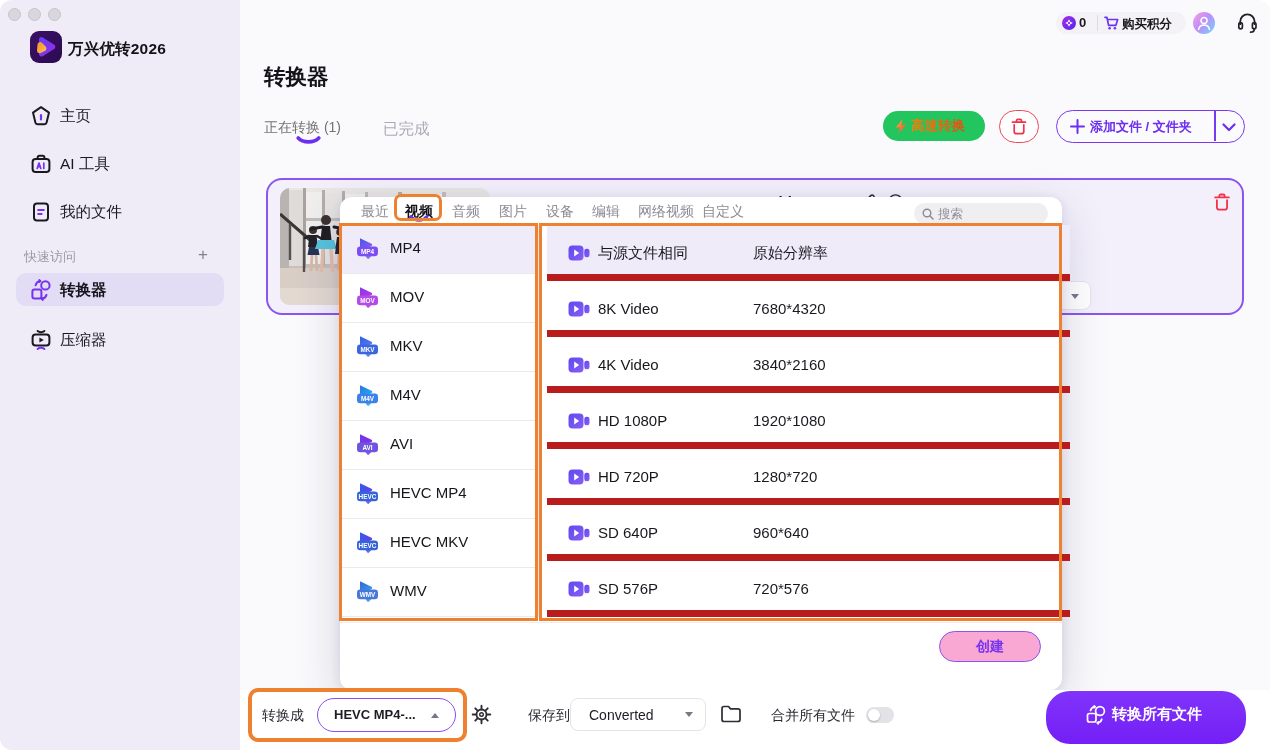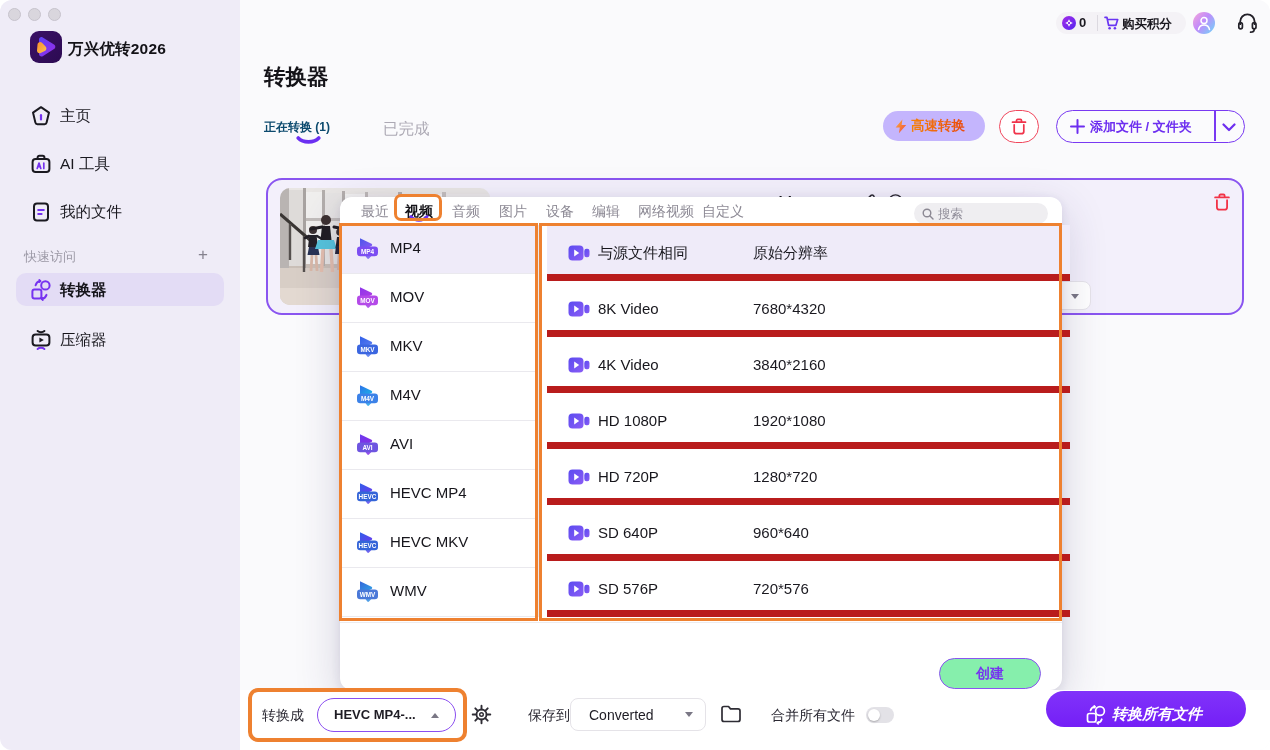--- a/index.html
+++ b/index.html
@@ -24,23 +24,23 @@
 
   
   #userbar { left:1056px; top:12px; height:22px; width:130px; background:#f4f2f6; border-radius:11px; }
   #credit-count { position:absolute; left:23px; top:3px; font-size:13px; font-weight:600; color:#1b1920; }
   #userbar .vdiv { position:absolute; left:41px; top:3px; width:1px; height:16px; background:#dcd9e0; }
   #buy-label { position:absolute; left:66px; top:3.5px; font-size:12.5px; font-weight:600; color:#1b1920; }
   #avatar { left:1193px; top:12px; width:22px; height:22px; border-radius:50%; background:linear-gradient(130deg,#f7a6d9 0%,#c08bfb 45%,#6cd8f8 100%); }
 
   
   #page-title { left:264px; top:62px; font-size:21.5px; font-weight:700; color:#141318; }
-  #tab-converting { left:264px; top:119px; font-size:12px; font-weight:700; color:#0c4a6e; cursor:pointer; }
+  #tab-converting { left:264px; top:119px; font-size:14px; font-weight:400; color:#737373; cursor:pointer; }
   #tab-done { left:383px; top:119px; font-size:15.5px; color:#aca9b4; cursor:pointer; }
-  #fast-pill { left:883px; top:111px; width:102px; height:30px; border-radius:15px; background:#c4b5fd; cursor:pointer; }
+  #fast-pill { left:883px; top:111px; width:102px; height:30px; border-radius:15px; background:#22c55e; cursor:pointer; }
   #fast-pill .flabel { position:absolute; left:28px; top:6px; font-size:13.5px; font-weight:700; background:linear-gradient(90deg,#f5820b,#ea4a0e); -webkit-background-clip:text; background-clip:text; color:transparent; }
   #trash-btn { left:999px; top:110px; width:40px; height:33px; border-radius:16.5px; border:1.5px solid #f0465c; background:#fff; cursor:pointer; }
   #add-btn { left:1056px; top:110px; width:189px; height:33px; border-radius:16.5px; border:1.5px solid #7939f2; background:#fbfbfd; cursor:pointer; }
   #add-btn .alabel { position:absolute; left:33px; top:7px; font-size:13px; font-weight:700; color:#6d2ef0; }
   #add-btn .adiv { position:absolute; left:157px; top:0; width:1.5px; height:30px; background:#7939f2; }
 
   
   #card { left:266px; top:178px; width:978px; height:137px; border-radius:16px; border:2px solid #8a55f0; background:#f3f0fb; }
   #thumb { position:absolute; left:12px; top:8px; width:210px; height:117px; border-radius:10px; overflow:hidden; }
   #file-name { position:absolute; left:440px; top:13px; font-size:15px; font-weight:600; color:#141318; }
@@ -59,21 +59,21 @@
   .frow .ficon { position:absolute; left:16px; top:12px; width:28px; height:25px; }
   .frow .flab { position:absolute; left:50px; top:14px; font-size:15px; font-weight:500; color:#17161c; }
   #col-sep { position:absolute; left:198px; top:28px; width:1px; height:392px; background:#eae9ee; }
   #col-right { position:absolute; left:199px; top:28px; width:523px; height:392px; }
   .rrow { position:absolute; left:8px; width:523px; height:56px; cursor:pointer; border-bottom:7px solid #b91c1c; }
   .rrow.sel { background:#efebf9; }
   .rrow .ricon { position:absolute; left:21px; top:18px; width:22px; height:20px; }
   .rrow .rname { position:absolute; left:51px; top:19px; font-size:15px; font-weight:500; color:#17161c; }
   .rrow .rres { position:absolute; left:206px; top:19px; font-size:15px; color:#1a1920; }
   #pfoot-sep { position:absolute; left:0; top:425px; width:722px; height:1px; background:#edecef; }
-  #create-btn { position:absolute; left:599px; top:461px; width:102px; height:31px; border-radius:15.5px; border:1.5px solid #8a55f0; background:#86efac; color:#7633f0; font-size:14px; font-weight:600; text-align:center; line-height:28px; cursor:pointer; }
+  #create-btn { position:absolute; left:599px; top:434px; width:102px; height:31px; border-radius:15.5px; border:1.5px solid #8a55f0; background:#f9a8d4; color:#7633f0; font-size:14px; font-weight:600; text-align:center; line-height:28px; cursor:pointer; }
 
   
   .ann { position:absolute; border:3.5px solid #ee8130; pointer-events:none; z-index:40; }
   #ann-tab { left:394px; top:194px; width:48px; height:27px; border-radius:7px; }
   #ann-left { left:339px; top:223px; width:199px; height:398px; }
   #ann-right { left:539px; top:223px; width:523px; height:398px; }
   #ann-convert { left:248px; top:688px; width:219px; height:54px; border-width:4px; border-radius:10px; }
 
   
   #bottom-bar { left:240px; top:690px; width:1030px; height:60px; background:#fff; }
@@ -81,21 +81,21 @@
   #convert-to-dd { position:absolute; left:77px; top:8px; width:139px; height:34px; border-radius:17px; border:1.5px solid #8a4df0; background:#fff; cursor:pointer; }
   #convert-to-dd span { position:absolute; left:16px; top:8px; font-size:13px; font-weight:600; color:#1e1c24; }
   #gear-icon { position:absolute; left:231px; top:14px; width:21px; height:21px; cursor:pointer; }
   #save-to-label { position:absolute; left:288px; top:17px; font-size:14px; color:#2b2933; }
   #save-to-dd { position:absolute; left:330px; top:8px; width:136px; height:33px; border-radius:8px; border:1.5px solid #e5e3e8; background:#fff; cursor:pointer; }
   #save-to-dd span { position:absolute; left:18px; top:7.5px; font-size:14px; color:#1e1c24; }
   #folder-icon { position:absolute; left:480px; top:14px; width:22px; height:20px; cursor:pointer; }
   #merge-label { position:absolute; left:531px; top:17px; font-size:14px; color:#2b2933; }
   #merge-toggle { position:absolute; left:626px; top:17px; width:28px; height:16px; border-radius:8px; background:#e3e2e7; cursor:pointer; }
   #merge-toggle .knob { position:absolute; left:2px; top:2px; width:12px; height:12px; border-radius:50%; background:#fff; box-shadow:0 1px 2px rgba(0,0,0,.25); }
-  #convert-all-btn { position:absolute; left:806px; top:1px; width:200px; height:36px; border-radius:24px; background:linear-gradient(180deg,#8133fa,#741ff6); cursor:pointer;font-style:italic; }
+  #convert-all-btn { position:absolute; left:806px; top:1px; width:200px; height:53px; border-radius:24px; background:linear-gradient(180deg,#8133fa,#741ff6); cursor:pointer; }
   #convert-all-btn span { position:absolute; left:66px; top:14px; font-size:15px; font-weight:700; color:#fff; }
 
   .caret-up { width:0; height:0; border-left:4.5px solid transparent; border-right:4.5px solid transparent; border-bottom:5px solid #7a7785; }
   .caret-down { width:0; height:0; border-left:4.5px solid transparent; border-right:4.5px solid transparent; border-top:5px solid #7a7785; }
 </style>
 </head>
 <body>
 
 <div id="app">
 

